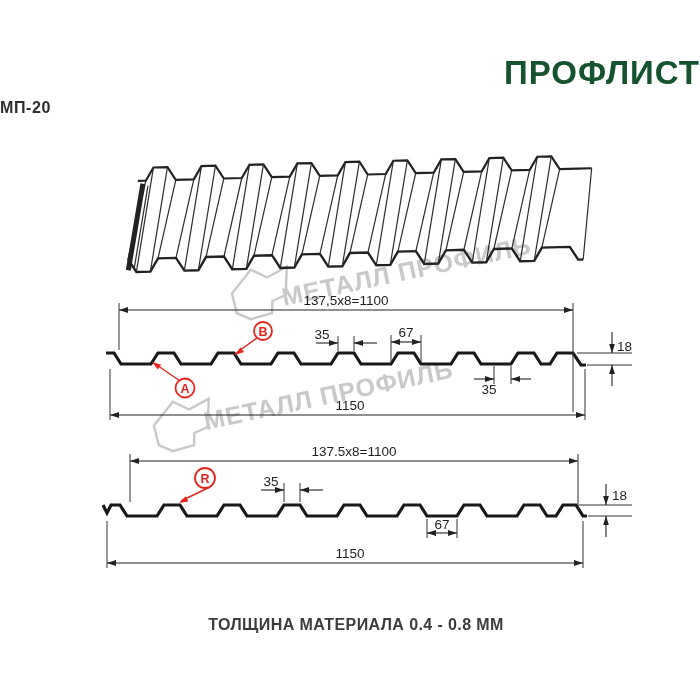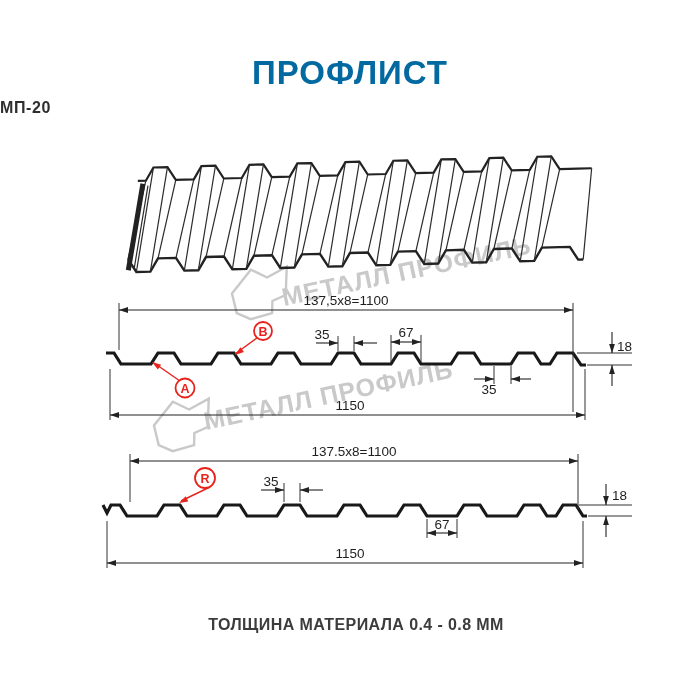--- a/index.html
+++ b/index.html
@@ -1,19 +1,19 @@
 <!DOCTYPE html>
 <html><head>
 <meta charset="utf-8">
 <style>
   html,body{margin:0;padding:0;background:#fff;}
   .page{position:relative;width:700px;height:700px;background:#ffffff;overflow:hidden;
         font-family:"Liberation Sans",sans-serif;}
-  .title{position:absolute;left:0;top:54px;width:700px;text-align:center;
-         font-size:33px;font-weight:700;letter-spacing:1px;color:#0369a1;}
+  .title{position:absolute;left:0;top:54px;width:700px;text-align:right;
+         font-size:33px;font-weight:700;letter-spacing:1px;color:#14532d;}
   .subtitle{position:absolute;left:0;top:99px;width:700px;
          font-size:16px;font-weight:700;letter-spacing:0.6px;color:#2e2e2e;}
   .footer{position:absolute;left:0;top:616px;width:700px;text-align:center;
          font-size:16px;font-weight:700;letter-spacing:0.4px;color:#3c3c3c;padding-left:6px;}
   svg.diagram{position:absolute;left:0;top:0;}
   svg text{font-family:"Liberation Sans",sans-serif;fill:#1e1e1e;font-size:13.5px;}
   svg text.dim{text-anchor:middle;}
   svg text.dim-s{text-anchor:start;}
   svg text.circ{text-anchor:middle;font-weight:700;font-size:12.5px;fill:#e8231d;}
   svg text.wm{font-weight:700;font-size:25px;fill:#c9c9c9;letter-spacing:1px;}

